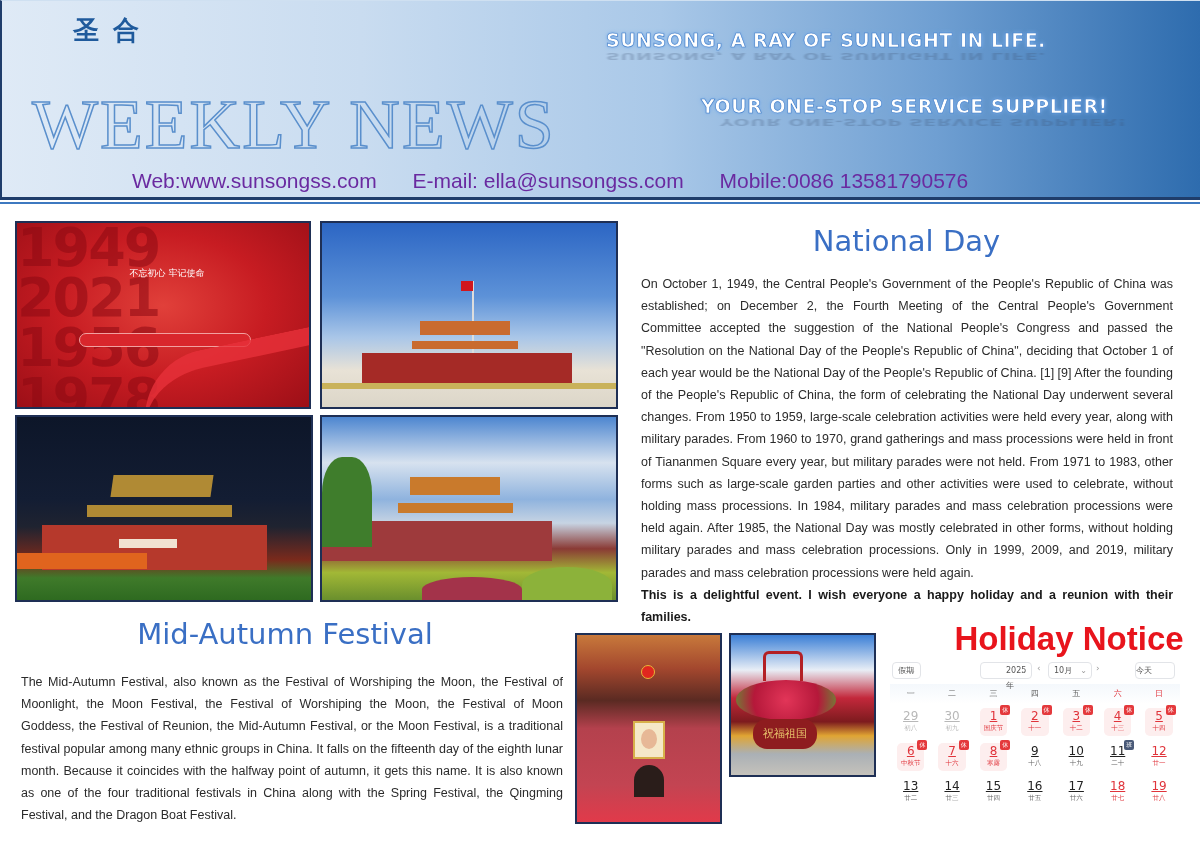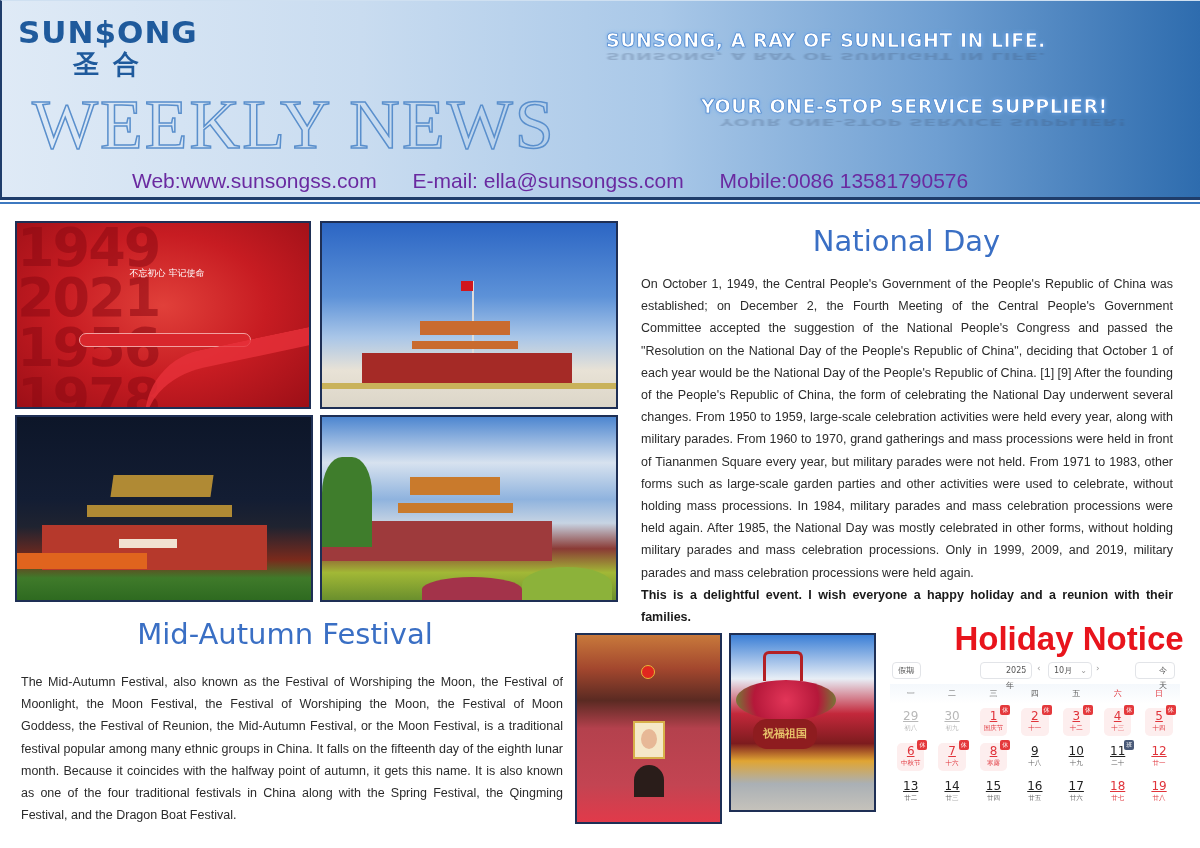--- a/index.html
+++ b/index.html
@@ -68,22 +68,22 @@
   .p1 { left: 15px; top: 221px; width: 296px; height: 188px;
     background: radial-gradient(ellipse at 50% 45%, #e1403a 0%, #c71c22 50%, #9c0f17 100%); }
   .p2 { left: 320px; top: 221px; width: 298px; height: 188px;
     background: linear-gradient(180deg, #2c66c4 0%, #5d92d8 40%, #a9c6e8 62%, #e8e2d6 80%, #dcd6c8 100%); }
   .p3 { left: 15px; top: 415px; width: 298px; height: 187px;
     background: linear-gradient(180deg, #0d1629 0%, #131d33 45%, #1f2330 60%, #7a2a1c 78%, #3f7a2a 88%, #2e6a20 100%); }
   .p4 { left: 320px; top: 415px; width: 298px; height: 187px;
     background: linear-gradient(180deg, #4d86d0 0%, #d7e2ef 25%, #8fb3de 45%, #c7d4e3 58%, #8a3a35 72%, #a2b836 85%, #6a8f2d 100%); }
   .p5 { left: 575px; top: 633px; width: 147px; height: 191px;
     background: linear-gradient(180deg, #c8793b 0%, #a3472e 18%, #5a2a22 35%, #b4414d 50%, #c34452 80%, #e13a4a 100%); }
-  .p6 { left: 729px; top: 633px; width: 147px; height: 179px;
-    background: linear-gradient(180deg, #3b7fd6 0%, #e8eef6 25%, #c3283b 45%, #7d1b1e 62%, #e0a533 72%, #aab0b5 85%, #c5c2bb 100%); font-weight: bold; }
+  .p6 { left: 729px; top: 633px; width: 147px; height: 144px;
+    background: linear-gradient(180deg, #3b7fd6 0%, #e8eef6 25%, #c3283b 45%, #7d1b1e 62%, #e0a533 72%, #aab0b5 85%, #c5c2bb 100%); }
 
   
   .banner-cn {
     position: absolute; left: 18px; top: 62px; width: 260px; text-align: center;
     font-family: "DejaVu Serif", serif; font-size: 28px; font-weight: bold;
     color: #f4d27a; text-shadow: 1px 1px 2px #6a0c10;
   }
   .banner-sub {
     position: absolute; left: 62px; top: 110px; width: 172px; height: 14px;
     background: #d9262c; border: 1px solid #f2a0a0; border-radius: 7px;
@@ -150,21 +150,20 @@
     position: absolute; right: -3px; top: -3px; width: 10px; height: 10px; border-radius: 2px;
     background: #e4393c; color: #fff; font-size: 6px; line-height: 10px; text-align: center;
   }
   .badge.work { background: #4a5a78; }
 </style>
 </head>
 <body>
 
 <div class="header">
   <div class="logo">
-    <div class="logo-en"><span>SUN</span><span class="dollar">$</span><span>ONG</span></div>
     <div class="logo-cn">圣合</div>
   </div>
   <div class="weekly">WEEKLY NEWS</div>
   <div class="reflect reflect1">SUNSONG, A RAY OF SUNLIGHT IN LIFE.</div>
   <div class="slogan1">SUNSONG, A RAY OF SUNLIGHT IN LIFE.</div>
   <div class="reflect reflect2">YOUR ONE-STOP SERVICE SUPPLIER!</div>
   <div class="slogan2">YOUR ONE-STOP SERVICE SUPPLIER!</div>
   <div class="contact">
     <span>Web:www.sunsongss.com</span>
     <span>E-mail: ella@sunsongss.com</span>
@@ -238,21 +237,21 @@
       <span>假期</span><span class="chev">⌄</span>
     </div>
     <div class="cal-sel" style="left:90px;width:52px;padding-left:25px;">
       <span>2025年</span><span class="chev">⌄</span>
     </div>
     <div class="cal-arrow" style="left:147px;">‹</div>
     <div class="cal-sel" style="left:158px;width:44px;">
       <span>10月</span><span class="chev">⌄</span>
     </div>
     <div class="cal-arrow" style="left:206px;">›</div>
-    <div class="cal-sel" style="left:245px;width:40px;padding-left:23px;">今天</div>
+    <div class="cal-sel" style="left:245px;width:40px;padding-left:0;">今天</div>
   </div>
   <div class="cal-head">
     <div>一</div>
     <div>二</div>
     <div>三</div>
     <div>四</div>
     <div>五</div>
     <div class="wk">六</div>
     <div class="wk">日</div>
   </div>

